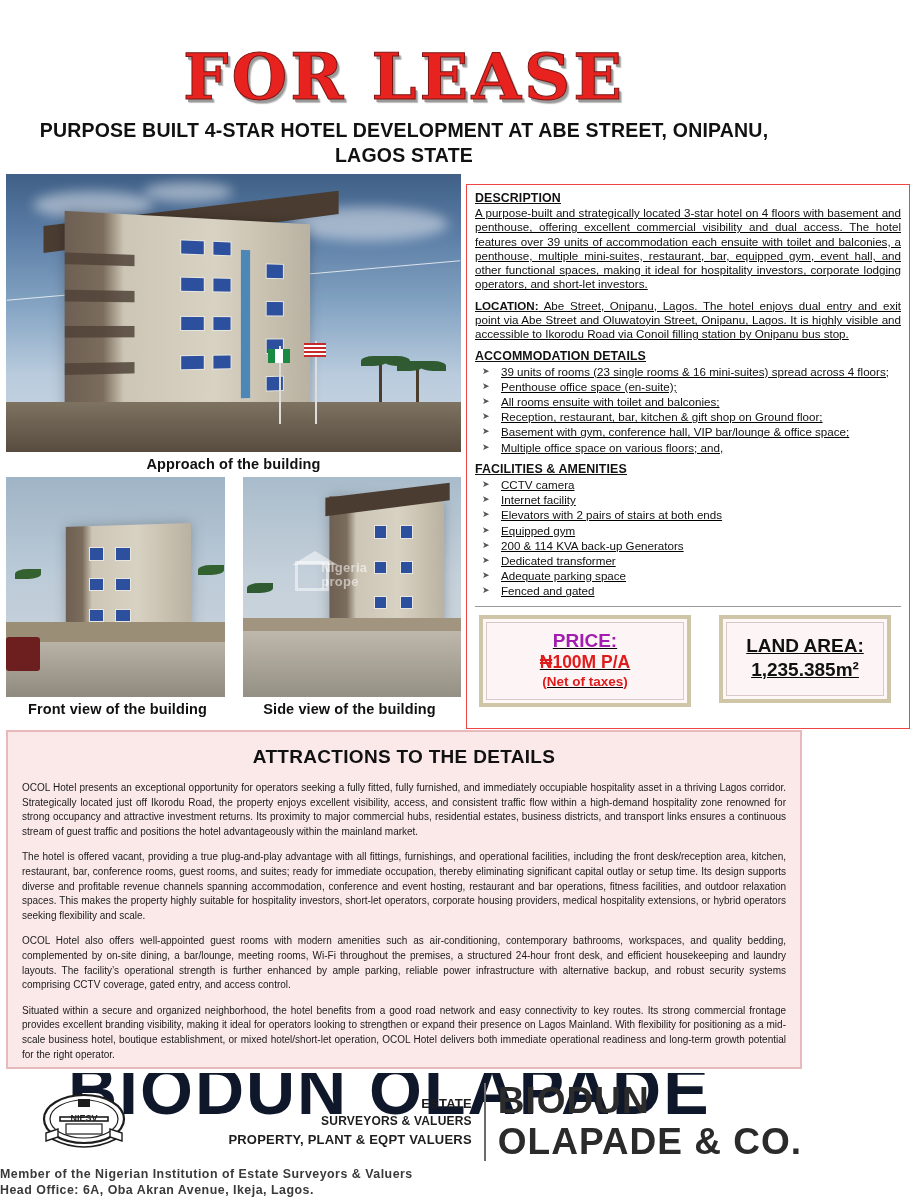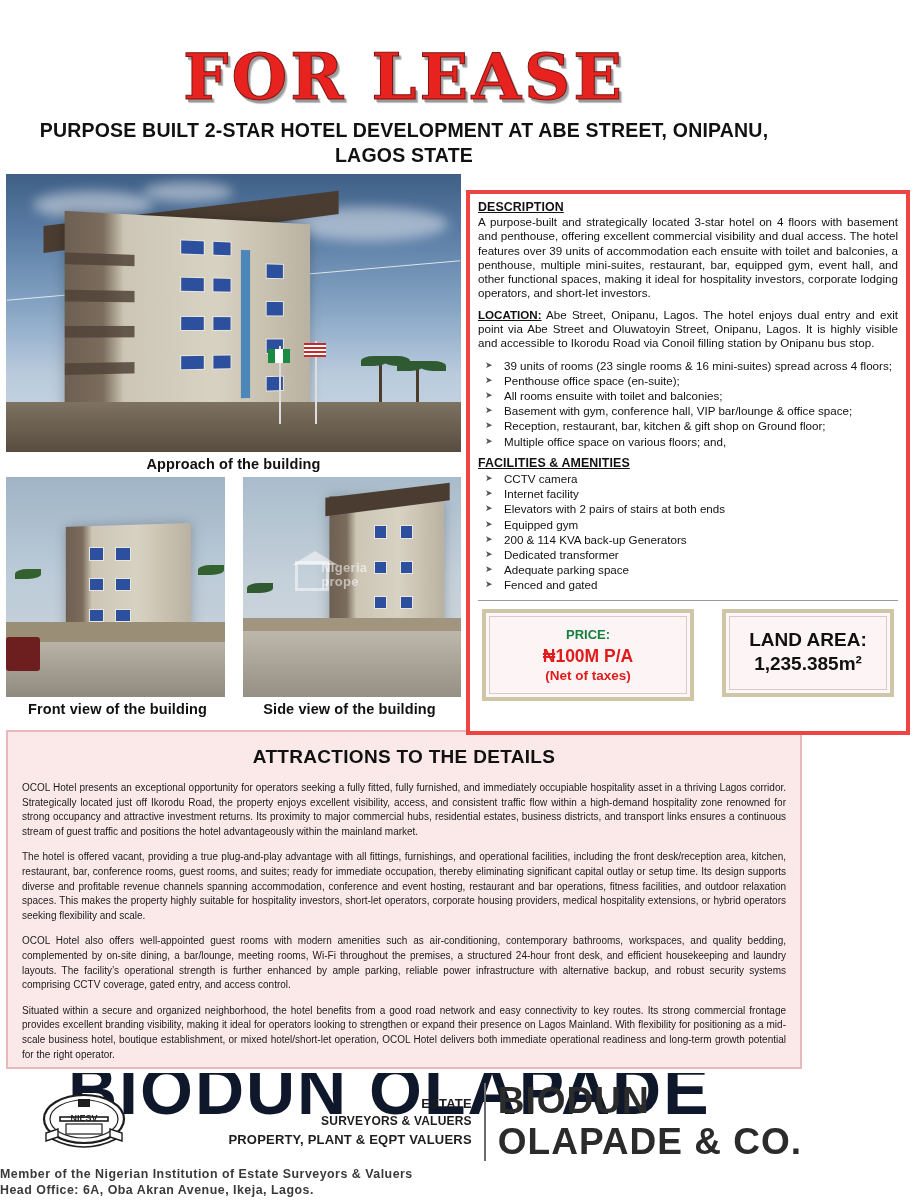--- a/index.html
+++ b/index.html
@@ -33,22 +33,22 @@
     color: #111;
     line-height: 25px;
     letter-spacing: .2px;
     padding: 2px 26px 0 26px;
   }
 
   
   .main { position: relative; height: 548px; margin-top: 6px; }
   .col-left { position: absolute; left: 6px; top: 0; width: 455px; }
   .col-right {
-    position: absolute; left: 466px; top: 16px; width: 444px; height: 545px;
-    border: 4px solid #ef4444; background: #fff; padding: 6px 8px 0 8px;
+    position: absolute; left: 466px; top: 10px; width: 444px; height: 545px;
+    border: 1px solid #ef4444; background: #fff; padding: 6px 8px 0 8px; text-decoration: underline;
   }
 
   
   .photo-big { width: 455px; height: 278px; position: relative; overflow: hidden; }
   .caption {
     text-align: center; font-family: "Liberation Sans", sans-serif;
     font-weight: bold; font-size: 14.5px; color: #111;
     padding: 4px 0 5px 0; letter-spacing: .1px;
   }
   .photo-row { display: flex; gap: 18px; }
@@ -123,21 +123,21 @@
   .hr-line { border-top:1px solid #9a9a9a; margin:4px 0 8px 0; }
 
   
   .boxrow { display:flex; gap:28px; padding:0 4px; align-items:flex-start; }
   .obox { border:4px solid #cfc6a8; background:#fdf7f7; padding:3px; }
   .ibox { border:1px solid #d9c9c9; background:#fdf5f5; text-align:center; }
   .price-box { width:212px; }
   .price-box .ibox { padding:7px 4px 8px 4px; }
   .land-box { width:172px; }
   .land-box .ibox { padding:11px 4px 13px 4px; }
-  .price-t1 { font-family:"Liberation Sans",sans-serif; font-weight:bold; font-size:13px; color:#15803d; line-height:21px; }
+  .price-t1 { font-family:"Liberation Sans",sans-serif; font-weight:bold; font-size:19px; color:#a21caf; line-height:21px; }
   .price-t2 { font-family:"Liberation Sans",sans-serif; font-weight:bold; font-size:17.5px; color:#e01b1b; line-height:22px; }
   .price-t3 { font-family:"Liberation Sans",sans-serif; font-weight:bold; font-size:13.5px; color:#e01b1b; line-height:18px; }
   .land-t1 { font-family:"Liberation Sans",sans-serif; font-weight:bold; font-size:19px; color:#111; line-height:24px; }
   .land-t2 { font-family:"Liberation Sans",sans-serif; font-weight:bold; font-size:19px; color:#111; line-height:24px; }
 
   
   .attract {
     margin: 8px 6px 0 6px; border:2px solid #e7b9bd; background:#fbe9ea;
     padding: 10px 14px 14px 14px; height: 339px;
   }
@@ -189,21 +189,21 @@
     font-size:20.5px; line-height:26px; letter-spacing:.6px;
     margin: 2px 100px 0 100px; padding:1px 0 2px 0;
   }
 </style>
 </head>
 <body>
 
 <div class="page">
 
   <div class="hdr-lease">FOR LEASE</div>
-  <div class="hdr-sub">PURPOSE BUILT 2-STAR HOTEL DEVELOPMENT AT ABE STREET, ONIPANU, LAGOS STATE</div>
+  <div class="hdr-sub">PURPOSE BUILT 4-STAR HOTEL DEVELOPMENT AT ABE STREET, ONIPANU, LAGOS STATE</div>
 
   <div class="main">
 
     <div class="col-left">
 
       <div class="photo-big">
         <div class="sky"></div>
         <div class="cloud" style="left:6%;top:6%;width:120px;height:28px;"></div>
         <div class="cloud" style="left:62%;top:12%;width:160px;height:34px;"></div>
         <div class="cloud" style="left:30%;top:3%;width:90px;height:20px;"></div>
@@ -284,26 +284,27 @@
         <div class="caption">Side view of the building</div>
       </div>
     </div>
 
     <div class="col-right">
       <div class="sec-head">DESCRIPTION</div>
       <div class="sec-p">A purpose-built and strategically located 3-star hotel on 4 floors with basement and penthouse, offering excellent commercial visibility and dual access. The hotel features over 39 units of accommodation each ensuite with toilet and balconies, a penthouse, multiple mini-suites, restaurant, bar, equipped gym, event hall, and other functional spaces, making it ideal for hospitality investors, corporate lodging operators, and short-let investors.</div>
 
       <div class="sec-p"><b class="inl">LOCATION:</b><span> Abe Street, Onipanu, Lagos. The hotel enjoys dual entry and exit point via Abe Street and Oluwatoyin Street, Onipanu, Lagos. It is highly visible and accessible to Ikorodu Road via Conoil filling station by Onipanu bus stop.</span></div>
 
+      <div class="sec-head">ACCOMMODATION DETAILS</div>
       <ul class="arrow">
         <li>39 units of rooms (23 single rooms &amp; 16 mini-suites) spread across 4 floors;</li>
         <li>Penthouse office space (en-suite);</li>
         <li>All rooms ensuite with toilet and balconies;</li>
+        <li>Reception, restaurant, bar, kitchen &amp; gift shop on Ground floor;</li>
         <li> Basement with gym, conference hall, VIP bar/lounge &amp; office space;</li>
-        <li>Reception, restaurant, bar, kitchen &amp; gift shop on Ground floor;</li>
         <li>Multiple office space on various floors; and,</li>
       </ul>
 
       <div class="sec-head">FACILITIES &amp; AMENITIES</div>
       <ul class="arrow">
         <li>CCTV camera</li>
         <li>Internet facility</li>
         <li>Elevators with 2 pairs of stairs at both ends</li>
         <li>Equipped gym</li>
         <li>200 &amp; 114 KVA back-up Generators</li>

